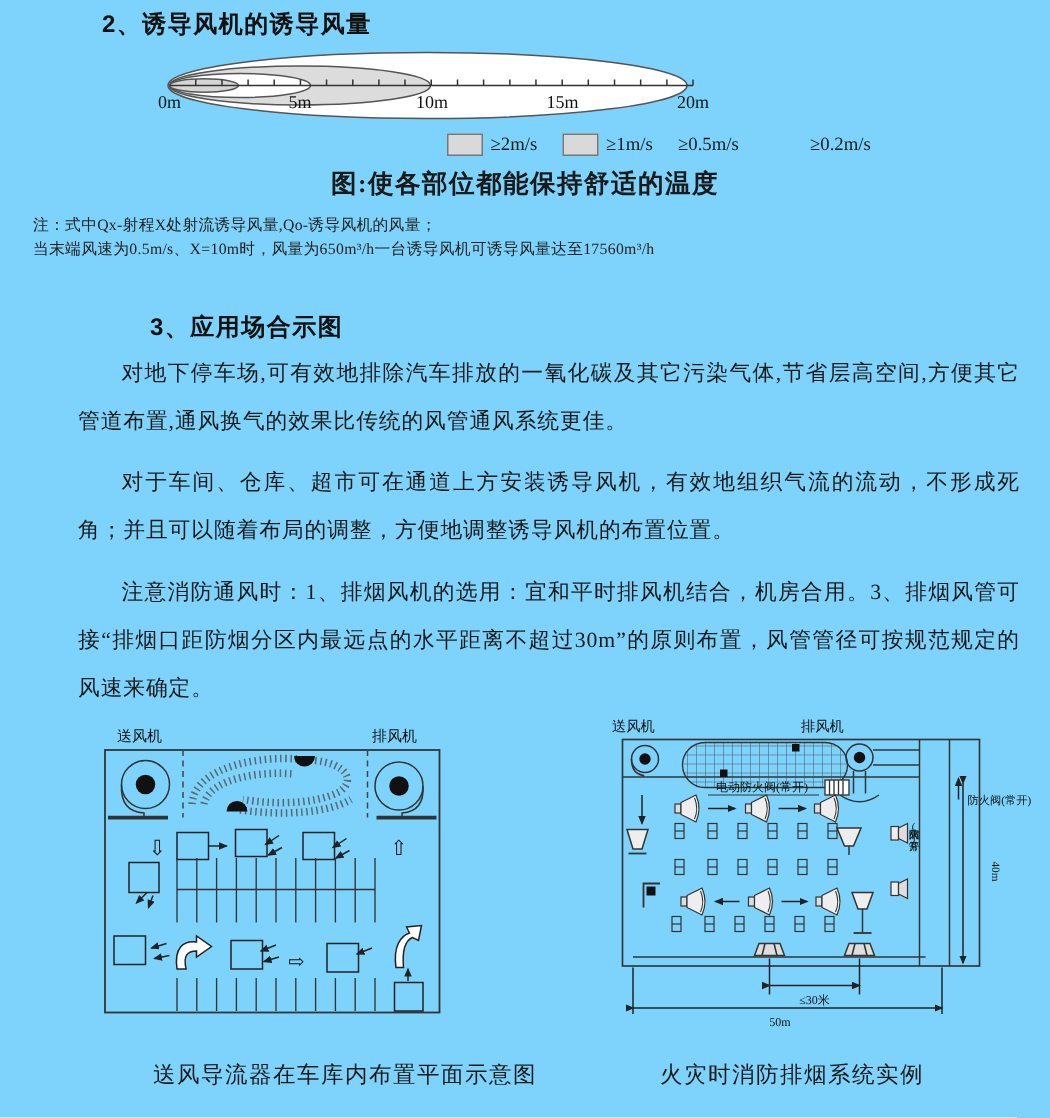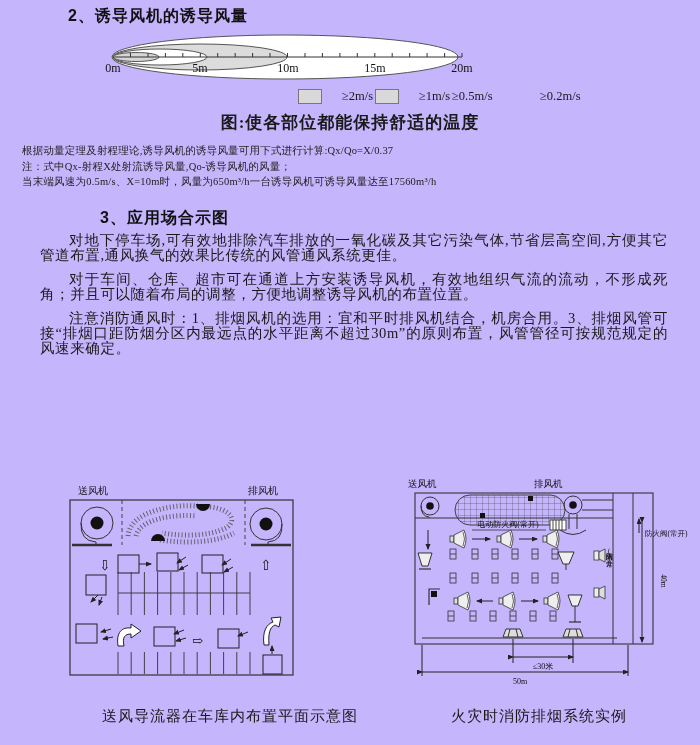--- a/index.html
+++ b/index.html
@@ -1,34 +1,34 @@
 <!DOCTYPE html>
 <html><head>
 <meta charset="utf-8">
 <style>
   html,body{margin:0;padding:0;background:#fff;}
-  .page{position:relative;width:700px;height:745px;background:#c4b5fd;overflow:hidden;
+  .page{position:relative;width:700px;height:745px;background:#7dd3fc;overflow:hidden;
         font-family:"Liberation Serif","DejaVu Serif",serif;color:#1a1a1a;}
   .h-sec{position:absolute;font-family:"Liberation Sans","DejaVu Sans",sans-serif;
          font-weight:bold;font-size:16px;letter-spacing:1px;color:#111;}
   #h2{left:68px;top:6px;}
   #h3{left:68px;top:208px;margin-left:32px;}
   .legend-row{position:absolute;left:0;top:89px;width:700px;height:16px;font-size:12.5px;}
-  .legend-item{position:absolute;display:flex;align-items:center;gap:20px;white-space:nowrap;}
+  .legend-item{position:absolute;display:flex;align-items:center;gap:5px;white-space:nowrap;}
   .sw{width:22px;height:13px;background:#d9d9d9;border:1px solid #777;display:inline-block;}
   .cap-main{position:absolute;left:0;top:111px;width:700px;text-align:center;
             font-size:17px;font-weight:600;letter-spacing:1px;}
   .notes{position:absolute;left:22px;top:143px;width:660px;font-size:10.5px;line-height:15.5px;
          letter-spacing:0.2px;color:#222;}
-  .paras{position:absolute;left:40px;top:233px;width:628px;font-size:14.5px;line-height:15px;
+  .paras{position:absolute;left:52px;top:233px;width:628px;font-size:14.5px;line-height:32px;
          text-align:justify;letter-spacing:0.6px;}
   .paras p{margin:0 0 9px 0;text-indent:2em;}
   .figcap{position:absolute;top:707px;font-size:15px;text-align:center;letter-spacing:1px;}
   #figcap-left{left:72px;width:266px;margin-left:25px;}
-  #figcap-right{left:391px;width:296px;font-family:Liberation Serif, serif;}
+  #figcap-right{left:380px;width:296px;font-family:Liberation Serif, serif;}
   svg text{font-family:"Liberation Serif","DejaVu Serif",serif;fill:#111;}
   .vtext{writing-mode:vertical-rl;text-orientation:upright;}
 </style>
 </head>
 <body>
 
 <div class="page">
 
   <div id="h2" class="h-sec">2、诱导风机的诱导风量</div>
 
@@ -65,21 +65,20 @@
       <span>≥0.5m/s</span>
     </div>
     <div class="legend-item" style="left:540px;justify-content:flex-end;">
       <span>≥0.2m/s</span>
     </div>
   </div>
 
   <div class="cap-main">图:使各部位都能保持舒适的温度</div>
 
   <div class="notes">
-    <div>根据动量定理及射程理论,诱导风机的诱导风量可用下式进行计算:Qx/Qo=X/0.37</div>
     <div>注：式中Qx-射程X处射流诱导风量,Qo-诱导风机的风量；</div>
     <div>当末端风速为0.5m/s、X=10m时，风量为650m³/h一台诱导风机可诱导风量达至17560m³/h</div>
   </div>
 
   <div id="h3" class="h-sec">3、应用场合示图</div>
 
   <div class="paras">
     <p>对地下停车场,可有效地排除汽车排放的一氧化碳及其它污染气体,节省层高空间,方便其它管道布置,通风换气的效果比传统的风管通风系统更佳。</p>
     <p>对于车间、仓库、超市可在通道上方安装诱导风机，有效地组织气流的流动，不形成死角；并且可以随着布局的调整，方便地调整诱导风机的布置位置。</p>
     <p>注意消防通风时：1、排烟风机的选用：宜和平时排风机结合，机房合用。3、排烟风管可接“排烟口距防烟分区内最远点的水平距离不超过30m”的原则布置，风管管径可按规范规定的风速来确定。</p>

